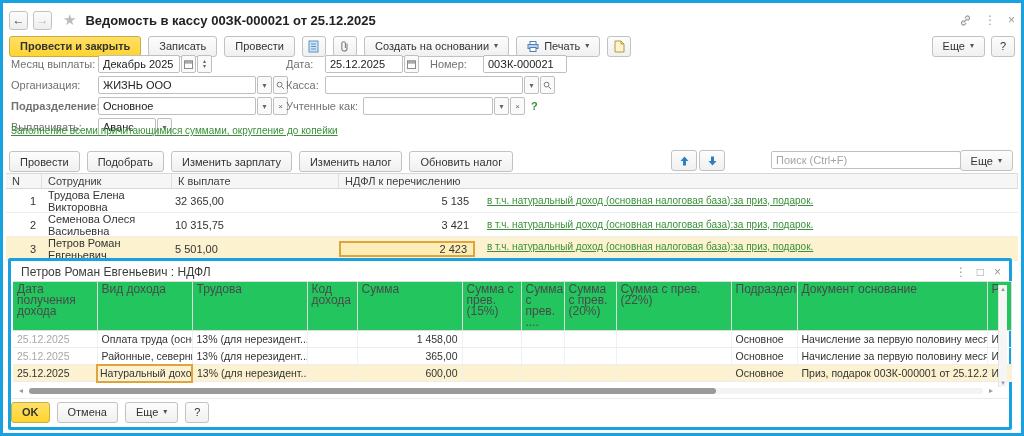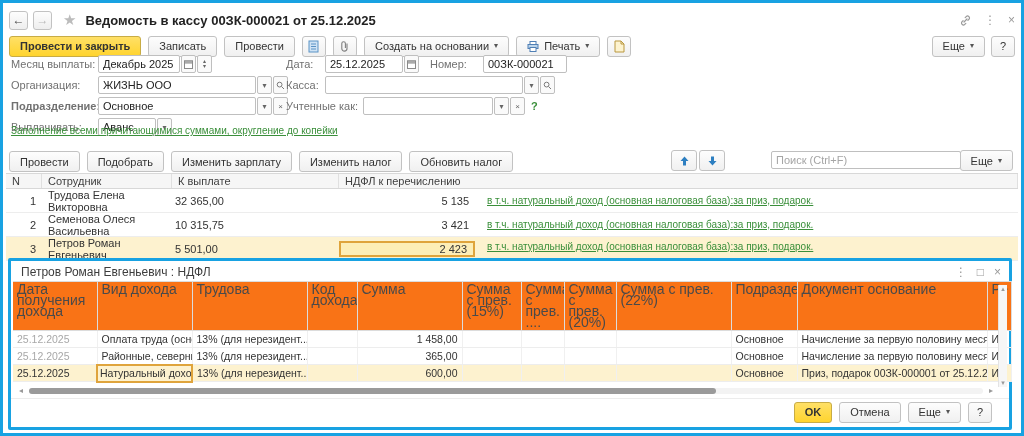--- a/index.html
+++ b/index.html
@@ -65,37 +65,37 @@
   .ndfl-num.selcell { border: 2px solid #dfa43c; background: #fdeeb7; }
   .ndfl-links { padding-left: 12px; display: flex; flex-direction: row; justify-content: center; line-height: 11px; }
   .tbl-link { color: #3a8f3a; text-decoration: underline; font-size: 10px; cursor: pointer; white-space: nowrap; }
 
   
   .dialog { position: absolute; left: 5px; top: 255px; width: 1004px; height: 172px; border: 3px solid #18a2e2;
             background: #fff; border-radius: 2px; }
   .d-title { height: 20px; display: flex; align-items: center; padding: 2px 8px 0 10px; font-size: 12px; color: #3d3d3d; }
   .d-title .title-icons { gap: 10px; }
   .d-table { border-collapse: collapse; table-layout: fixed; width: 998px; margin-left: 2px; }
-  .d-table th { background: #f97316; border: 1px solid #dcdcdc; border-left: none; font-weight: normal; font-size: 14px;
+  .d-table th { background: #22c55e; border: 1px solid #dcdcdc; border-left: none; font-weight: normal; font-size: 12px;
                 color: #4a4a4a; text-align: left; vertical-align: top; padding: 2px 4px; height: 26px; overflow: hidden; line-height: 11px; }
   .d-table td { border-bottom: 1px solid #ededed; border-right: 1px solid #f0f0f0; font-size: 10.5px; padding: 0 4px;
                 height: 17px; overflow: hidden; white-space: nowrap; }
   .d-table tr.hl td { background: #fdf2cf; }
   .d-table td.gray { color: #a8a8a8; }
   .d-table td.num { text-align: right; }
   .d-table td.selcell { border: 2px solid #dfa43c; background: #fbe399; padding: 0 2px; }
   .hscroll { position: absolute; left: 8px; right: 16px; bottom: 32px; height: 8px; display: flex; align-items: center; }
   .hs-arrow { color: #9a9a9a; font-size: 8px; width: 10px; line-height: 8px; }
   .hs-track { flex: 1; height: 6px; background: #f3f3f3; border-radius: 3px; position: relative; }
   .hs-thumb { position: absolute; left: 0; top: 0; height: 6px; width: 72%; background: #9a9a9a; border-radius: 3px; }
   .vscroll { position: absolute; right: 2px; top: 24px; bottom: 40px; width: 9px; background: #f6f6f6;
              border-left: 1px solid #e3e3e3; display: flex; flex-direction: column; justify-content: space-between; align-items: center; }
   .vs-arrow { color: #9a9a9a; font-size: 7px; line-height: 8px; }
   .d-footer { position: absolute; left: 0; right: 0; bottom: 2px; height: 27px; display: flex; align-items: center;
-              justify-content: flex-end; gap: 7px; padding-right: 17px; border-top: 1px solid #ececec; background: #fff; }
+              gap: 7px; padding-right: 28px; border-top: 1px solid #ececec; background: #fff; }
 
   svg { display: block; }
 </style>
 </head>
 <body>
 
 <div class="screen">
 <div class="content">
 
   <div class="titlebar">

